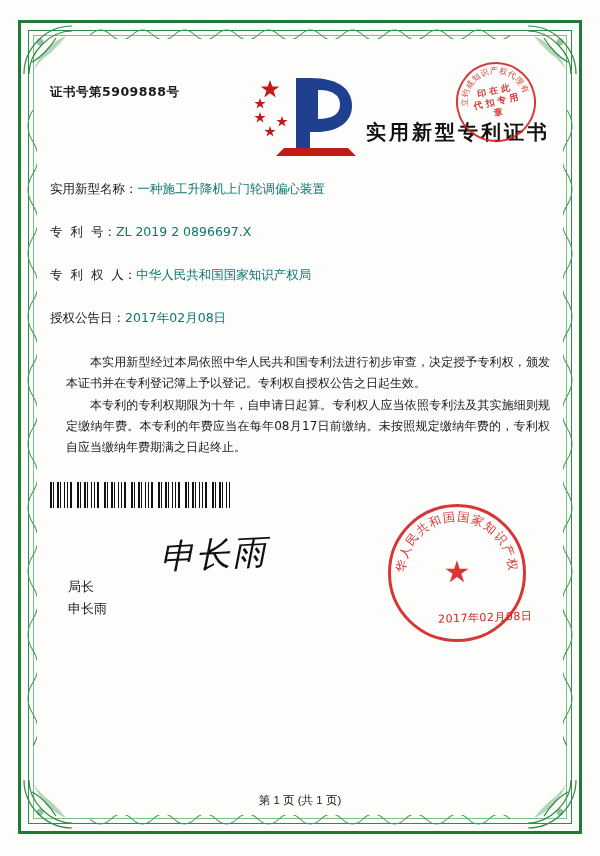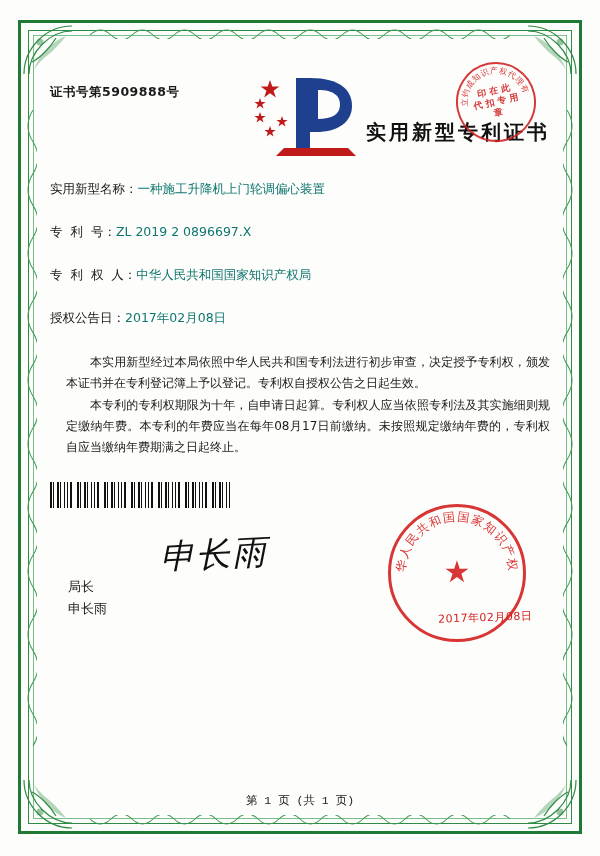--- a/index.html
+++ b/index.html
@@ -256,21 +256,21 @@
     transform: rotate(-2deg);
     letter-spacing: 0.5px;
   }
 
   .footer {
     position: absolute;
     left: 0; right: 0;
     bottom: -6px;
     text-align: center;
     font-size: 11.5px;
-    font-family: Liberation Mono, monospace;
+    font-family: Liberation Sans, sans-serif;
     color: #1a1a1a;
   }
 </style>
 </head>
 <body>
 
 <div class="page">
 
   <div class="border-outer"></div>
   <div class="border-inner"></div>

